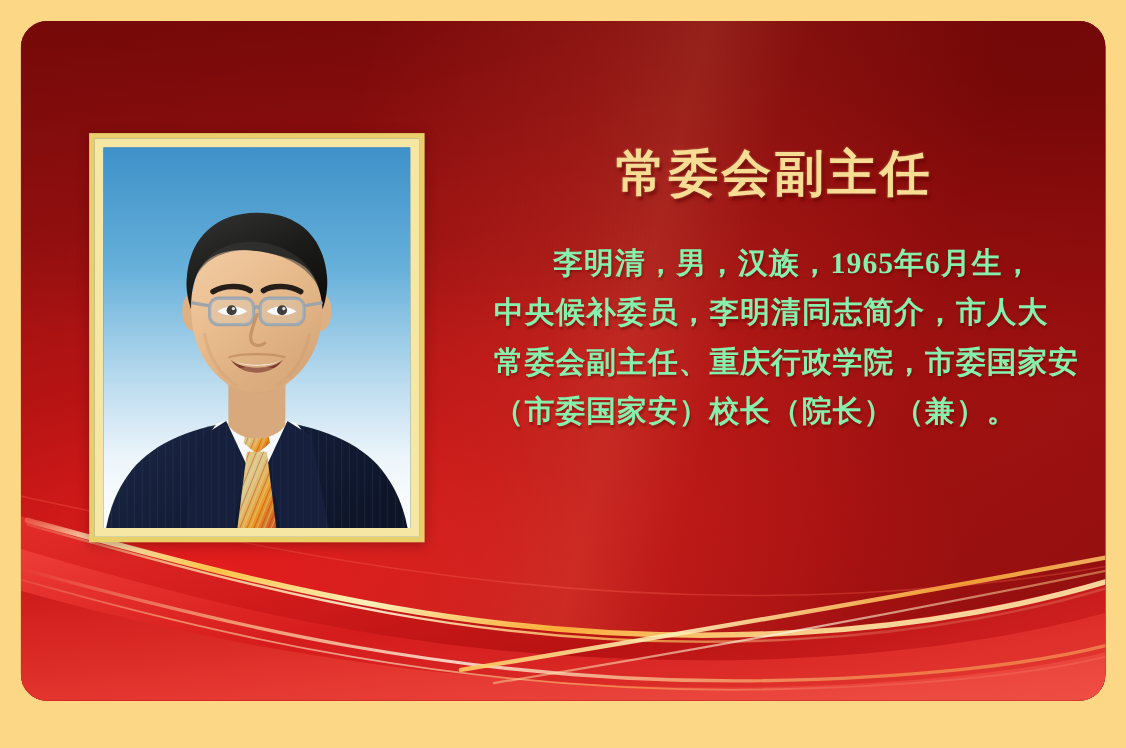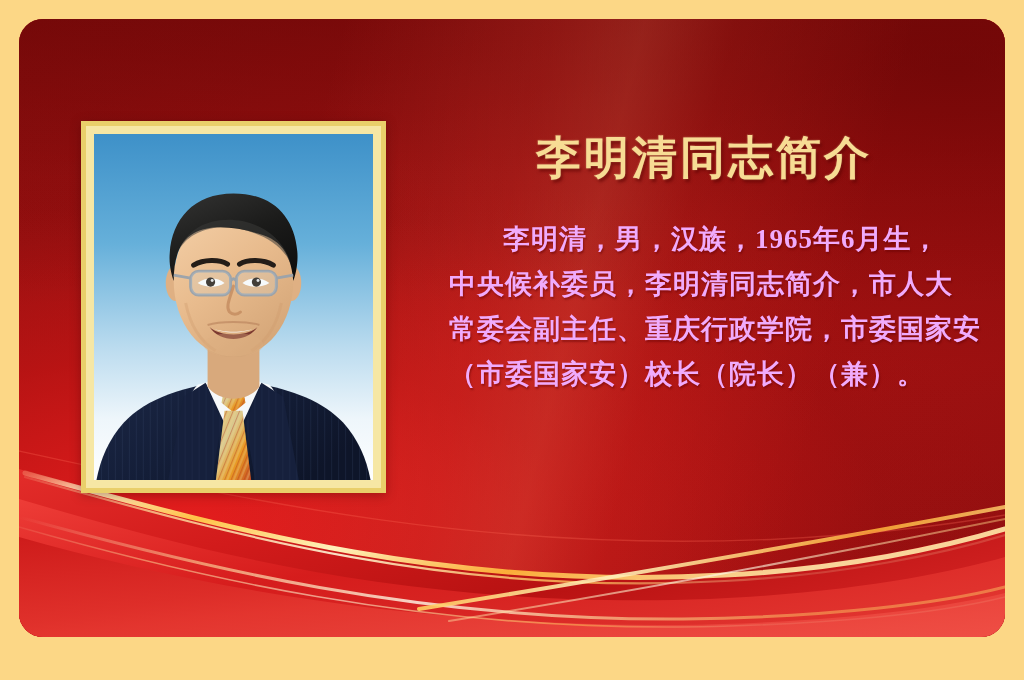--- a/index.html
+++ b/index.html
@@ -120,21 +120,21 @@
     font-weight: bold;
     letter-spacing: 3px;
     text-align: center;
     line-height: 1;
     padding-top: 22px;
     text-shadow: 2px 3px 3px rgba(90,0,0,0.55), 0 0 2px rgba(255,235,170,0.5);
     font-family: "Liberation Serif", "DejaVu Serif", serif;
   }
   .body-text {
     margin-top: 36px;
-    color: #f0abfc;
+    color: #86efac;
     font-size: 27px;
     line-height: 45px;
     letter-spacing: 1px;
     text-align: justify;
     text-align-last: left;
     text-shadow: 1px 2px 2px rgba(95,0,0,0.45);
     font-family: "Liberation Serif", "DejaVu Serif", serif;
     font-weight: bold;
     padding: 0 8px 0 30px;
   }
@@ -318,21 +318,21 @@
 
             <path d="M92,172 C96,192 106,210 122,220" stroke="#cf9c6d" stroke-width="3" fill="none" opacity="0.35"></path>
             <path d="M188,172 C184,192 174,210 158,220" stroke="#cf9c6d" stroke-width="3" fill="none" opacity="0.35"></path>
             <ellipse cx="140" cy="214" rx="30" ry="12" fill="#dcae80" opacity="0.35"></ellipse>
           </svg>
         </div>
       </div>
     </div>
 
     <div class="content">
-      <div class="title">李明清同志简介</div>
+      <div class="title">常委会副主任</div>
       <div class="body-text">
         <p class="indent">李明清，男，汉族，1965年6月生，</p>
         <p>中央候补委员，李明清同志简介，市人大</p>
         <p>常委会副主任、重庆行政学院，市委国家安</p>
         <p>（市委国家安）校长（院长）（兼）。</p>
       </div>
     </div>
 
   </div>
 </div>

